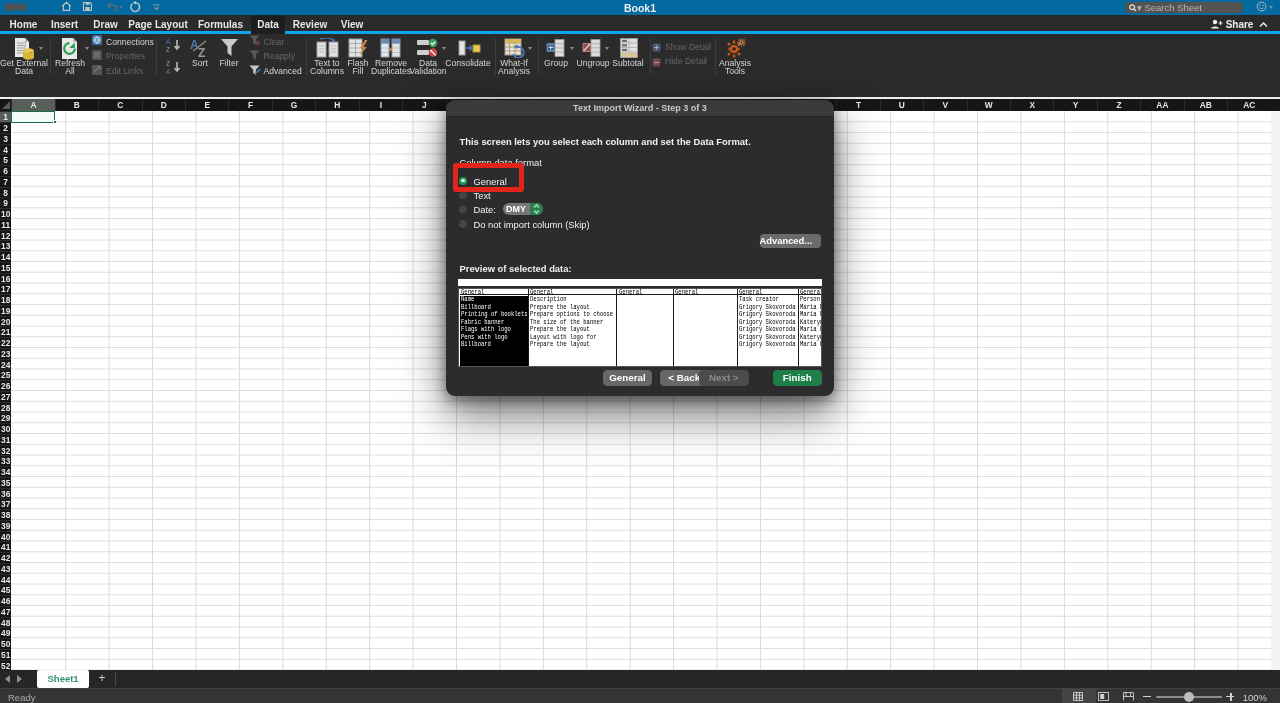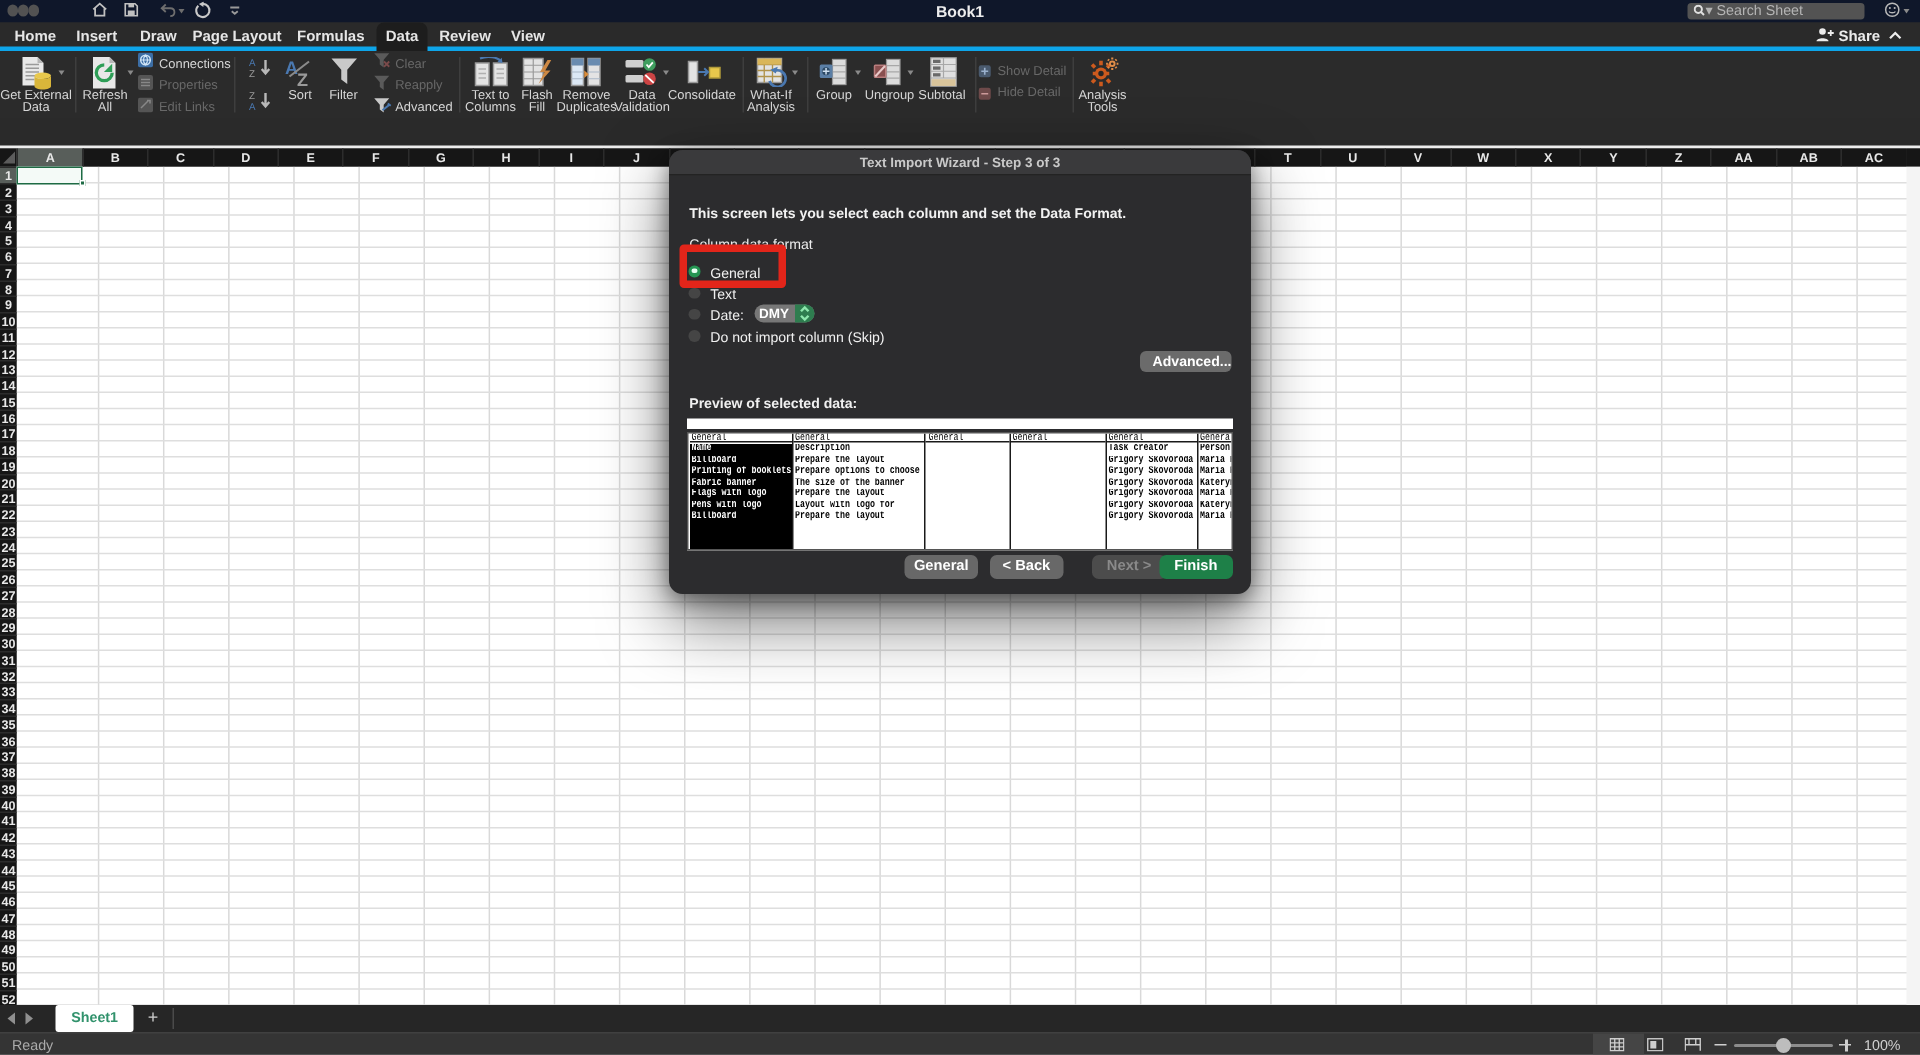--- a/index.html
+++ b/index.html
@@ -1,20 +1,20 @@
 <!DOCTYPE html>
 <html><head><meta charset="utf-8">
 <style>
 *{margin:0;padding:0;box-sizing:border-box;}
 html,body{width:1280px;height:703px;overflow:hidden;background:#2a2a2a;
   font-family:"Liberation Sans",sans-serif;-webkit-font-smoothing:antialiased;}
 #app{position:relative;width:1280px;height:703px;}
 
 
-#titlebar{position:absolute;left:0;top:0;width:100%;height:15px;background:#0f172a;padding-left:35px;}
+#titlebar{position:absolute;left:0;top:0;width:100%;height:15px;background:#0369a1;padding-left:35px;}
 .light{position:absolute;top:3.4px;width:7.2px;height:7.2px;border-radius:50%;background:#525252;}
 #booktitle{position:absolute;top:1px;left:0;width:100%;text-align:center;color:#ececec;
   font-size:10.5px;font-weight:bold;line-height:14px;}
 .tbico{position:absolute;top:1px;color:#b8b8b8;}
 #searchbox{position:absolute;left:1125px;top:1.5px;width:118px;height:11.5px;background:#535353;
   border-radius:2.5px;color:#b4b4b4;font-size:9.5px;line-height:11.5px;padding-left:4px;}
 
 #menubar{position:absolute;left:0;top:15px;width:100%;height:18.5px;background:#2a2a2a;
   border-bottom:3px solid #0ea5e9;}
 .mtab{position:absolute;top:0;height:18.5px;line-height:19.5px;color:#e6e6e6;font-size:10px;
@@ -78,33 +78,33 @@
 #redrect{position:absolute;left:6.5px;top:62.5px;width:71.5px;height:29px;border:5.5px solid #e2251a;border-radius:3px;z-index:5;}
 .radio{position:absolute;left:13.2px;width:7.6px;height:7.6px;border-radius:50%;background:#454545;}
 .radio.on{background:#259552;}
 .radio.on::after{content:"";position:absolute;left:2.1px;top:2.1px;width:3.4px;height:3.4px;border-radius:50%;background:#e8fff2;}
 .rlab{position:absolute;left:27.5px;color:#f0f0f0;}
 #dmy{position:absolute;left:56.5px;top:102.5px;width:40.5px;height:12px;background:#777;border-radius:6px;}
 #dmy .txt{position:absolute;left:0;top:0;width:27px;text-align:center;color:#fff;font-weight:bold;
   font-size:9px;line-height:12px;}
 #dmy .cap{position:absolute;right:0;top:0;width:13.5px;height:12px;background:#2e7d4f;border-radius:0 6px 6px 0;}
 #advbtn{position:absolute;left:313.5px;top:133.5px;width:61.5px;height:14px;background:#6b6b6b;
-  border-radius:4px;color:#fff;font-weight:bold;text-align:right;font-size:9.4px;line-height:14px;}
+  border-radius:4px;color:#fff;font-weight:bold;text-align:left;font-size:9.4px;line-height:14px;}
 #dlg .pvlabel{position:absolute;left:13.5px;top:162.5px;font-weight:bold;color:#f0f0f0;}
 #whitestrip{position:absolute;left:11.5px;top:178.5px;width:364.5px;height:7.5px;background:#fff;}
 #pvtable{position:absolute;left:11.5px;top:188px;width:364.5px;height:79.0px;background:#fff;
   border:1px solid #555;overflow:hidden;}
 .pvcol{position:absolute;top:0;height:100%;border-right:1px solid #1a1a1a;
   font-family:"Liberation Mono",monospace;font-size:7.3px;color:#000;}
 .pvh{height:6.2px;line-height:6.6px;padding-left:1.5px;border-bottom:1px solid #1a1a1a;
   white-space:nowrap;overflow:visible;transform-origin:0 0;}
 .pvh span,.pvr span{display:inline-block;transform:scaleX(0.76);transform-origin:0 50%;white-space:nowrap;}
 .pvdata{position:absolute;left:0;top:7.2px;right:0;bottom:0;padding-left:1.5px;}
 .pvcol.first .pvdata{background:#000;color:#fff;margin-left:0;}
-.pvr{height:7.55px;line-height:7.55px;white-space:nowrap;overflow:hidden;font-weight:bold;}
+.pvr{height:7.55px;line-height:7.55px;white-space:nowrap;overflow:hidden;}
 .dbtn{position:absolute;top:269.5px;height:16px;border-radius:4.5px;background:#686868;color:#fff;
   font-weight:bold;font-size:9.8px;text-align:center;line-height:16px;}
 .dbtn.disabled{background:#4c4c4c;color:#8a8a8a;}
 .dbtn.green{background:#1e8048;}
 </style></head>
 <body>
 <div id="app">
 
 <div id="titlebar">
   <div class="light" style="left:5px"></div>
@@ -546,16 +546,16 @@
             <div class="pvr"><span>Maria P</span></div>
             <div class="pvr"><span>Kateryn</span></div>
             <div class="pvr"><span>Maria P</span></div>
             <div class="pvr"><span>Kateryn</span></div>
             <div class="pvr"><span>Maria P</span></div>
           </div>
         </div>
       </div>
   <div class="dbtn" style="left:157px;width:49px">General</div>
   <div class="dbtn" style="left:213.5px;width:49.5px">&lt; Back</div>
-  <div class="dbtn disabled" style="left:282px;width:49.5px">Next &gt;</div>
+  <div class="dbtn disabled" style="left:253px;width:49.5px">Next &gt;</div>
   <div class="dbtn green" style="left:327px;width:48.5px">Finish</div>
 </div>
 
 </div>
 </body></html>

